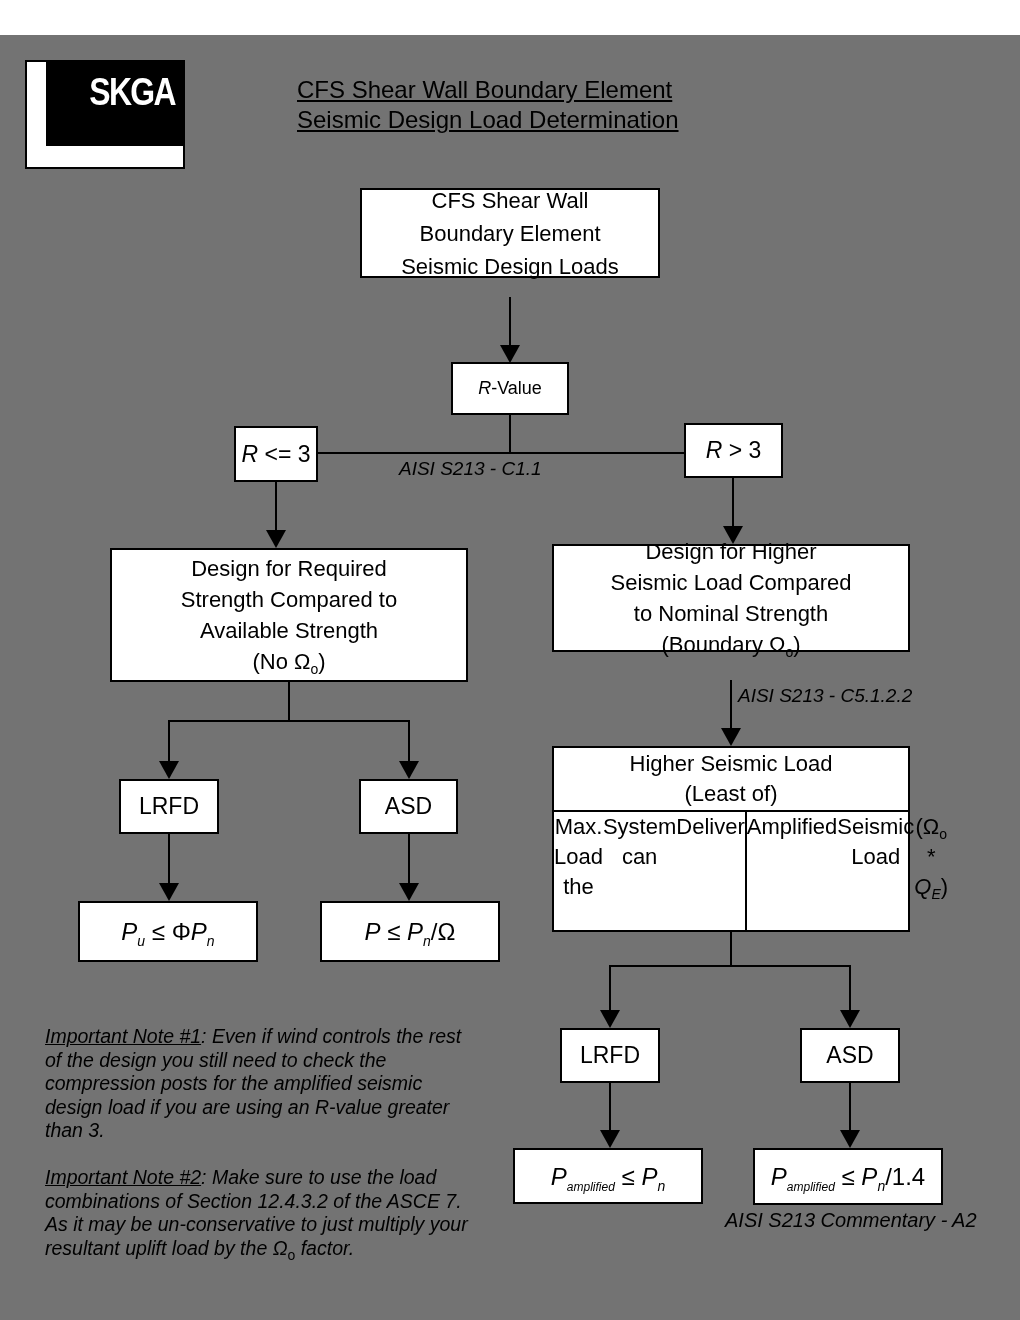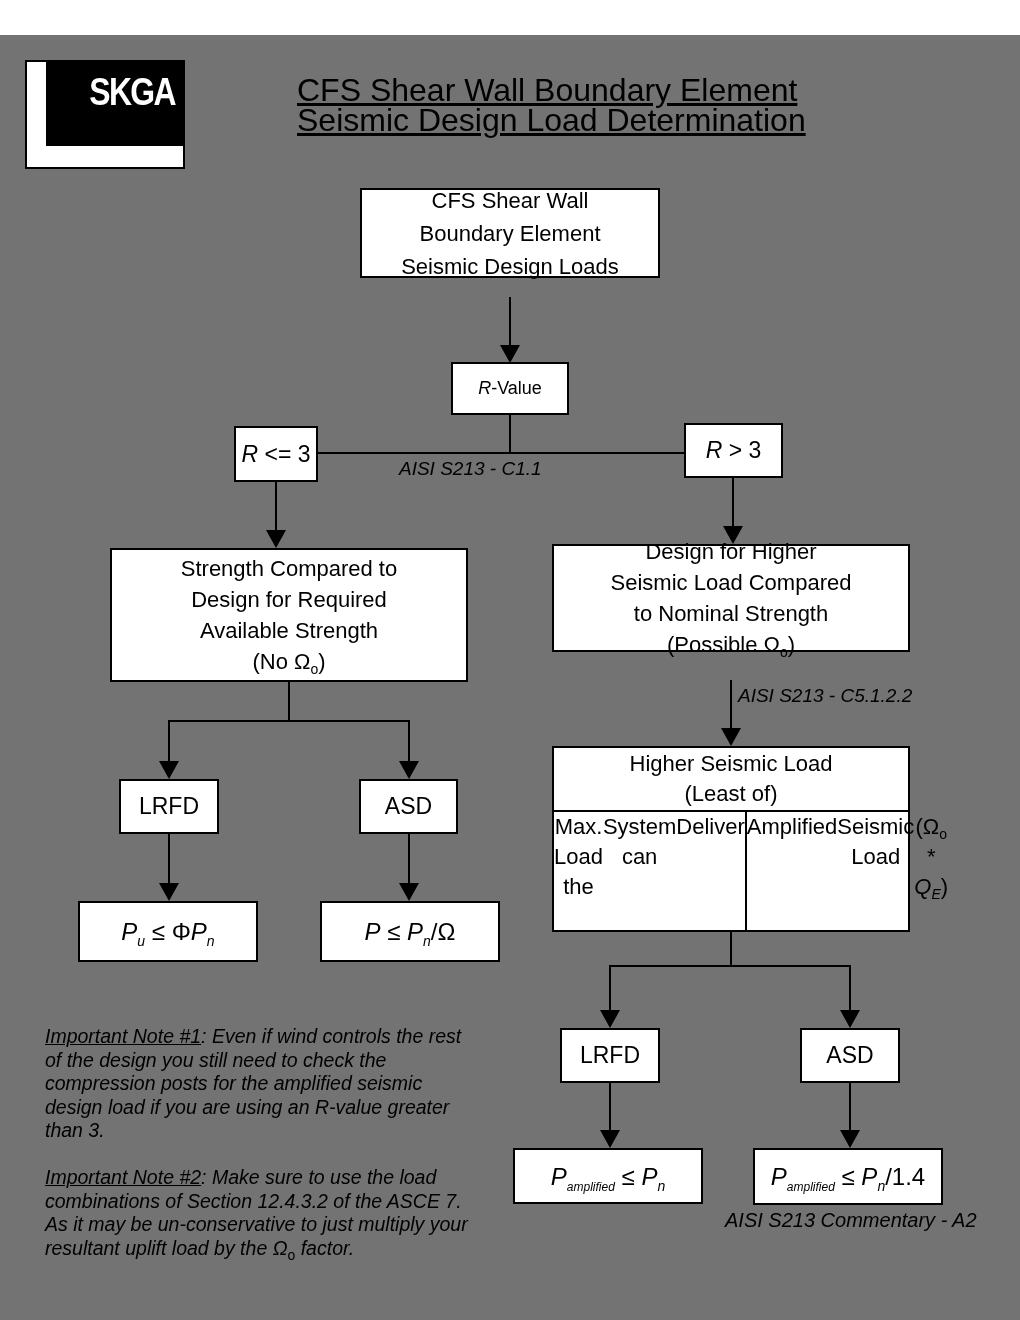--- a/index.html
+++ b/index.html
@@ -7,21 +7,21 @@
         font-family:"Liberation Sans",sans-serif;color:#000;overflow:hidden;margin-top:35px;}
 
   
   .logo{position:absolute;left:25px;top:25px;width:160px;height:109px;
         box-sizing:border-box;border:2px solid #000;background:#fff;}
   .logo-black{position:absolute;left:19px;top:0;right:0;height:84px;background:#000;}
   .logo-text{position:absolute;right:8px;top:9px;color:#fff;font-weight:bold;
         font-size:38px;letter-spacing:-2px;transform:scaleX(.84);transform-origin:right top;}
 
   
-  .title{position:absolute;left:297px;top:40px;font-size:32px;line-height:30px;}
+  .title{position:absolute;left:297px;top:40px;font-size:24px;line-height:30px;}
   .title div{text-decoration:underline;}
 
   
   .box{position:absolute;box-sizing:border-box;border:2px solid #000;background:#fff;
        display:flex;flex-direction:column;justify-content:center;align-items:center;
        text-align:center;font-size:22px;line-height:31px;}
   #root{left:360px;top:153px;width:300px;height:90px;line-height:33px;}
   #rvalue{left:451px;top:327px;width:118px;height:53px;font-size:18px;}
   #rle3{left:234px;top:391px;width:84px;height:56px;font-size:23px;}
   #rgt3{left:684px;top:388px;width:99px;height:55px;font-size:23px;}
@@ -112,31 +112,31 @@
 
   <div class="lbl" id="lbl-c11">AISI S213 - C1.1</div>
 
   <div class="vline" style="left:275px;top:447px;height:48px;"></div>
   <div class="ahead" style="left:266px;top:495px;"></div>
 
   <div class="vline" style="left:732px;top:443px;height:48px;"></div>
   <div class="ahead" style="left:723px;top:491px;"></div>
 
   <div class="box" id="design-required">
+    <div>Design for Required</div>
     <div>Strength Compared to</div>
-    <div>Design for Required</div>
     <div>Available Strength</div>
     <div><span>(No Ω</span><sub class="so">o</sub><span>)</span></div>
   </div>
 
   <div class="box" id="design-higher">
     <div>Design for Higher</div>
     <div>Seismic Load Compared</div>
     <div>to Nominal Strength</div>
-    <div><span>(Possible Ω</span><sub class="so">o</sub><span>)</span></div>
+    <div><span>(Boundary Ω</span><sub class="so">o</sub><span>)</span></div>
   </div>
 
   <div class="lbl" id="lbl-c5122">AISI S213 - C5.1.2.2</div>
 
   <div class="vline" style="left:288px;top:647px;height:39px;"></div>
   <div class="hline" style="left:168px;top:685px;width:242px;"></div>
   <div class="vline" style="left:168px;top:685px;height:41px;"></div>
   <div class="ahead" style="left:159px;top:726px;"></div>
   <div class="vline" style="left:408px;top:685px;height:41px;"></div>
   <div class="ahead" style="left:399px;top:726px;"></div>

